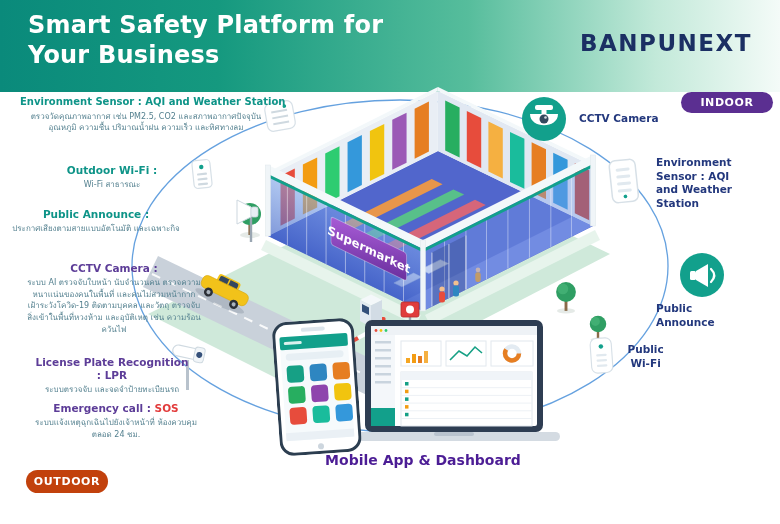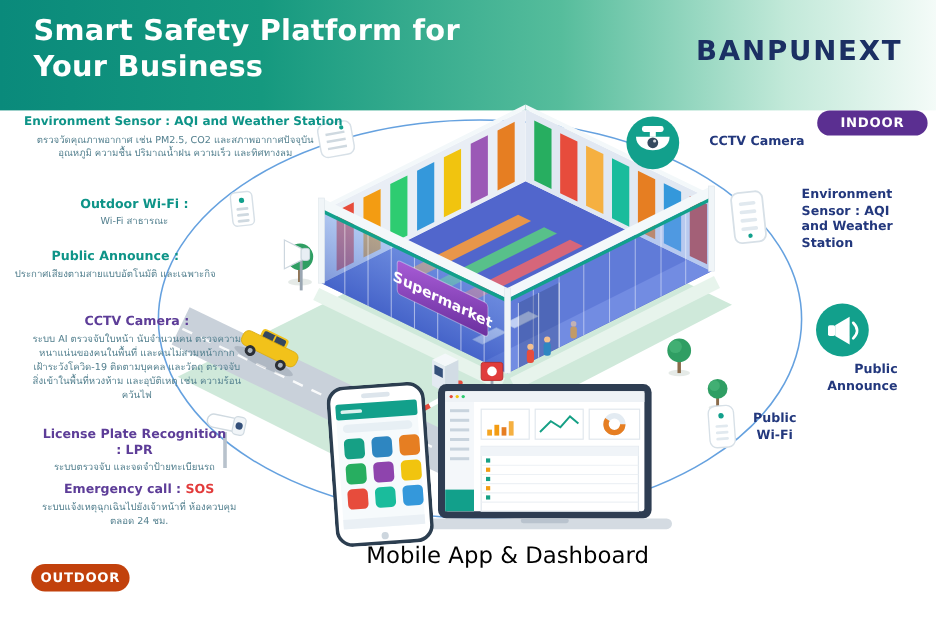--- a/index.html
+++ b/index.html
@@ -23,31 +23,31 @@
   .feature .t{font-weight:700;font-size:10.5px;line-height:1.25;}
   .feature .d{font-size:8px;color:#54808f;line-height:1.45;margin-top:2px;}
   .teal{color:#0e9488}.purple{color:#5d3d98}.sos{color:#e23b3b}
   .f1{left:20px;top:96px;width:252px}.f1 .t{font-size:10px;white-space:nowrap}
   .f2{left:46px;top:164px;width:132px}
   .f3{left:12px;top:208px;width:168px}
   .f4{left:26px;top:262px;width:176px}
   .f5{left:34px;top:356px;width:156px}
   .f6{left:28px;top:402px;width:176px}
   
-  .device{position:absolute;z-index:5;display:flex;align-items:center;gap:24px;}
+  .device{position:absolute;z-index:5;display:flex;align-items:center;gap:12px;}
   .device .lbl{font-size:10.5px;font-weight:700;color:#23387d;line-height:1.3;text-align:left;}
   .d1{left:521px;top:96px}
   .d2{left:604px;top:156px}.d2 .lbl{width:98px}
-  .d3{left:656px;top:252px;flex-direction:column;gap:4px;width:92px}.d3 .lbl{text-align:right}
+  .d3{left:656px;top:252px;flex-direction:column;gap:4px;width:92px}.d3 .lbl{text-align:left}
   .d4{left:588px;top:330px;flex-direction:row;gap:4px;width:84px}.d4 .lbl{text-align:center}
   
   .phone{position:absolute;left:276px;top:320px;transform:rotate(-4deg);z-index:6;}
   .laptop{position:absolute;left:348px;top:320px;z-index:5;}
   .bottom-text{position:absolute;left:278px;top:452px;width:290px;text-align:center;z-index:7;}
-  .bt{font-size:19px;font-weight:400;color:#000000;}
+  .bt{font-size:14px;font-weight:700;color:#4c1d95;}
   .bd{font-size:11.5px;font-weight:700;color:#1f566e;margin-top:4px;}
 </style>
 </head>
 <body>
 
 <div class="canvas">
 
   <div class="topbar">
     <div class="page-title">
       <div>Smart Safety Platform for</div>

